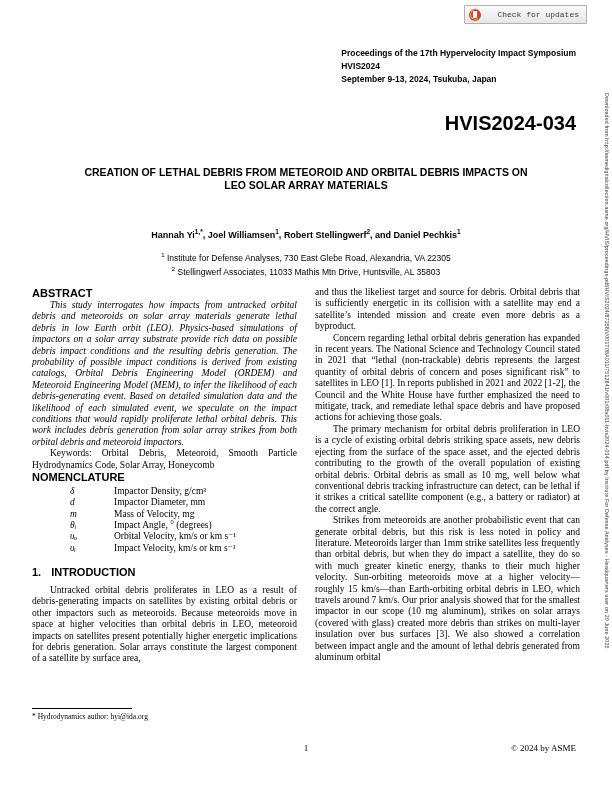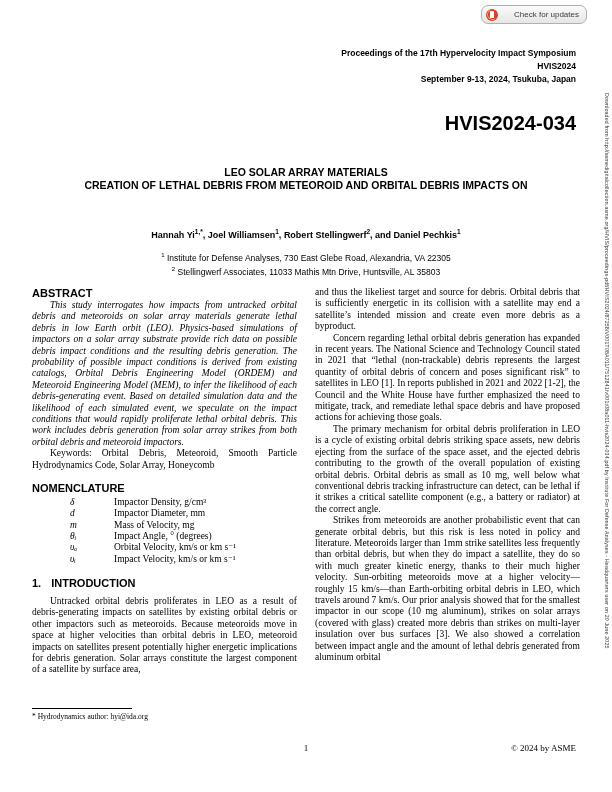--- a/index.html
+++ b/index.html
@@ -7,32 +7,32 @@
     position:relative; width:612px; height:792px; margin:0 auto;
     background:#ffffff; color:#000;
     font-family:"Liberation Serif","DejaVu Serif",serif;
     overflow:hidden;
   }
   
   .badge {
     position:absolute; top:5px; right:25px; height:15px;
     display:flex; align-items:center; gap:16px; padding:1px 7px 1px 4px;
     background:linear-gradient(#fafafa,#e6e6e6);
-    border:1px solid #b0b0b0; border-radius:7px;
-    font-family:Liberation Sans, sans-serif; font-size:8px; color:#3a3a3a;
+    border:1px solid #b0b0b0; border-radius:1px;
+    font-family:Liberation Mono, monospace; font-size:8px; color:#3a3a3a;
     cursor:pointer;
   }
   .crossmark { position:relative; width:12px; height:12px; border-radius:50%; background:#d5402f; flex:none; }
   .cm-ring { position:absolute; inset:0.5px; border-radius:50%;
     border:1.6px solid #f0b33a; border-top-color:transparent; border-right-color:transparent;
     transform:rotate(15deg); box-sizing:border-box; }
   .cm-page { position:absolute; left:4px; top:2.5px; width:4px; height:6.5px; background:#fff; border-radius:0.5px; }
   
   .proc-header {
-    position:absolute; top:47px; right:36px; text-align:right;
+    position:absolute; top:47px; right:36px; 
     font-family:"Liberation Sans",sans-serif; font-weight:bold;
     font-size:8.5px; line-height:13px;
   }
   .paper-number {
     position:absolute; top:112px; right:36px;
     font-family:"Liberation Sans",sans-serif; font-weight:bold; font-size:20px;
   }
   .title {
     position:absolute; top:166px; left:0; right:0; text-align:center;
     font-family:"Liberation Sans",sans-serif; font-weight:bold;
@@ -52,21 +52,21 @@
   .columns { position:absolute; top:287px; left:32px; width:548px; display:flex; gap:18px; }
   .col { width:265px; flex:none; text-align:justify; font-size:9.5px; line-height:11.4px; }
   .col p { margin:0; }
   .indent { text-indent:18px; }
   .abstract-body { font-style:italic; }
   .sect-h {
     font-family:"Liberation Sans",sans-serif; font-size:11px; font-weight:bold;
     margin:0; text-align:left; line-height:12px;
   }
   .h-abstract { margin-bottom:1px; }
-  .h-nomen { margin-top:11px; margin-bottom:3px; }
+  .h-nomen { margin-bottom:3px; }
   .h-intro { margin-top:12px; margin-bottom:7px; }
   .h-num { display:inline-block; margin-right:10px; }
   .nrow { display:flex; padding-left:38px; line-height:11.3px; text-align:left; }
   .sym { font-style:italic; width:44px; flex:none; }
   
   .footnote { position:absolute; left:32px; top:708px; width:265px; font-size:7.5px; text-align:left; }
   .fn-rule { width:100px; border-top:1px solid #000; margin-bottom:3px; }
   .page-number { position:absolute; top:743px; left:0; right:0; text-align:center; font-size:9px; }
   .copyright { position:absolute; top:743px; right:36px; font-size:9px; }
   
@@ -92,22 +92,22 @@
 
   <div class="proc-header">
     <div>Proceedings of the 17th Hypervelocity Impact Symposium</div>
     <div>HVIS2024</div>
     <div>September 9-13, 2024, Tsukuba, Japan</div>
   </div>
 
   <div class="paper-number">HVIS2024-034</div>
 
   <div class="title">
+    <div>CREATION OF LETHAL DEBRIS FROM METEOROID AND ORBITAL DEBRIS IMPACTS ON</div>
     <div>LEO SOLAR ARRAY MATERIALS</div>
-    <div>CREATION OF LETHAL DEBRIS FROM METEOROID AND ORBITAL DEBRIS IMPACTS ON</div>
   </div>
 
   <div class="authors">
     <span><span>Hannah Yi</span><sup>1,*</sup><span>, </span></span><span><span>Joel Williamsen</span><sup>1</sup><span>, </span></span><span><span>Robert Stellingwerf</span><sup>2</sup><span>, and </span></span><span><span>Daniel Pechkis</span><sup>1</sup><span></span></span>
   </div>
 
   <div class="affiliations">
     <div><sup>1</sup> <span>Institute for Defense Analyses, 730 East Glebe Road, Alexandria, VA 22305</span></div>
     <div><sup>2</sup> <span>Stellingwerf Associates, 11033 Mathis Mtn Drive, Huntsville, AL 35803</span></div>
   </div>

